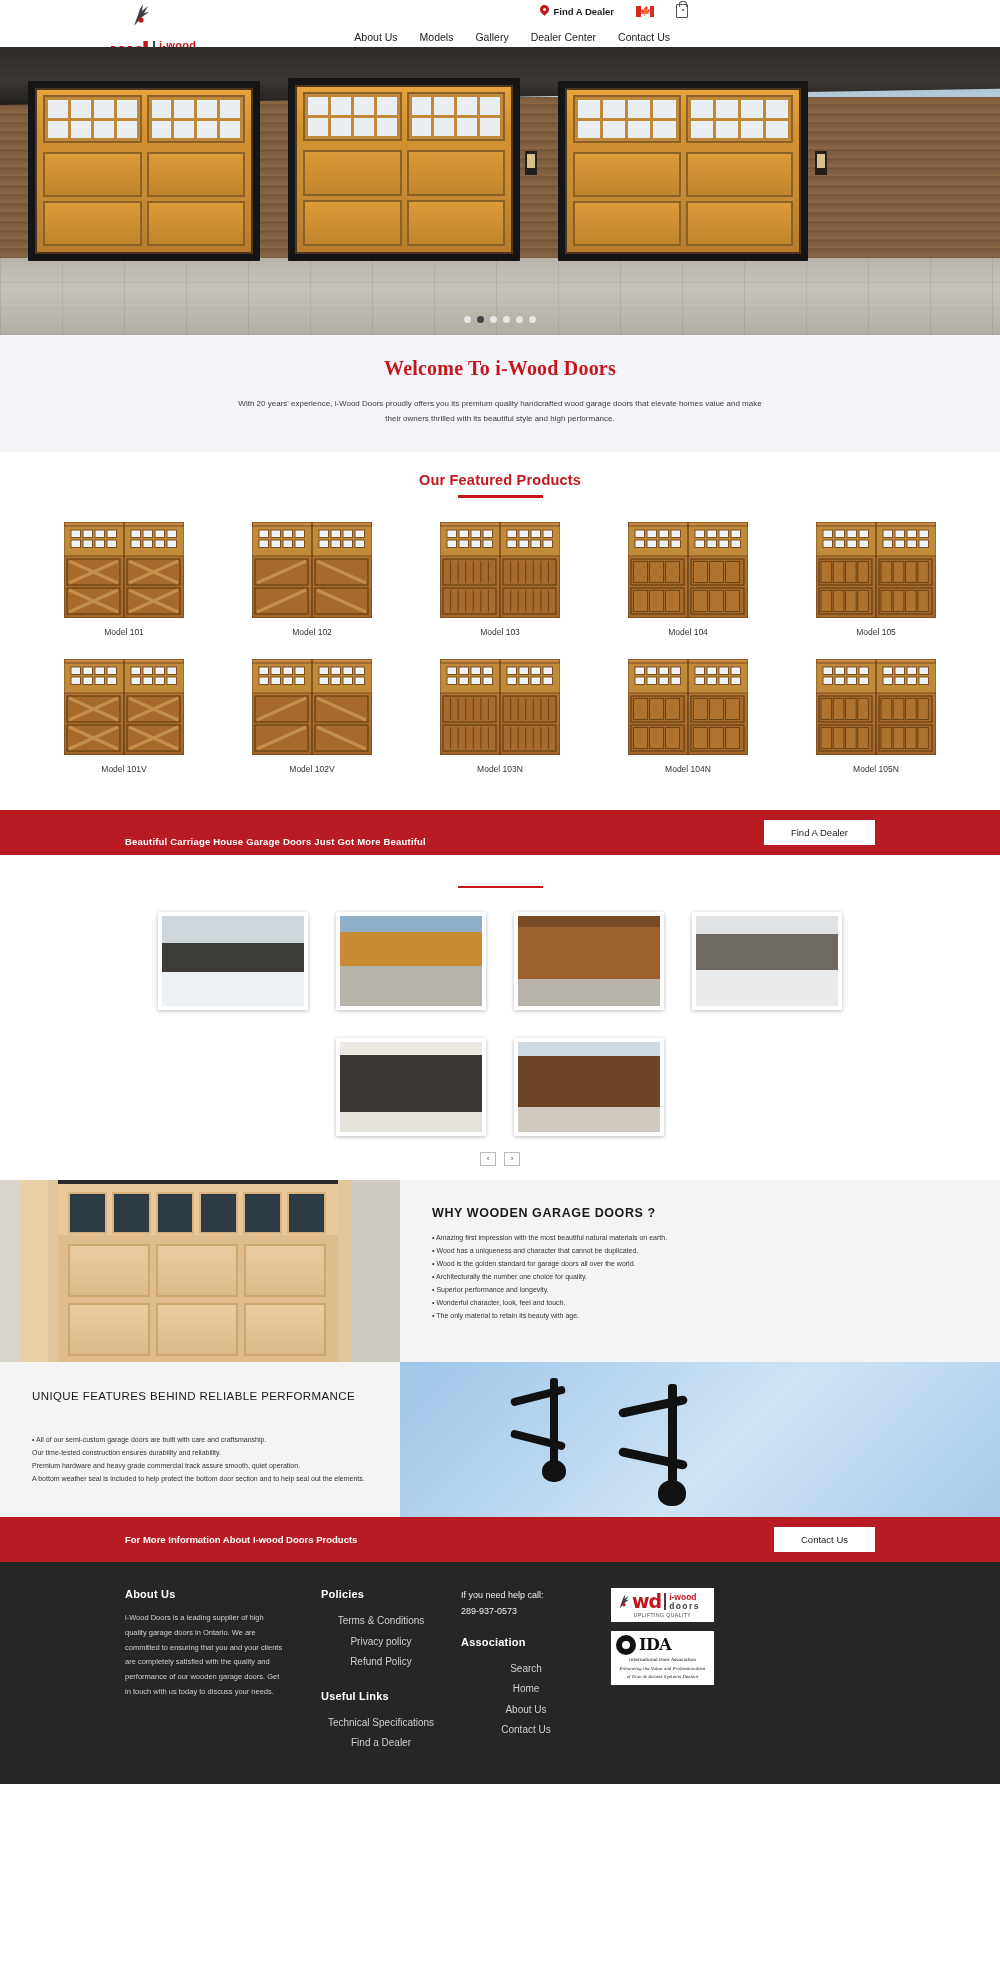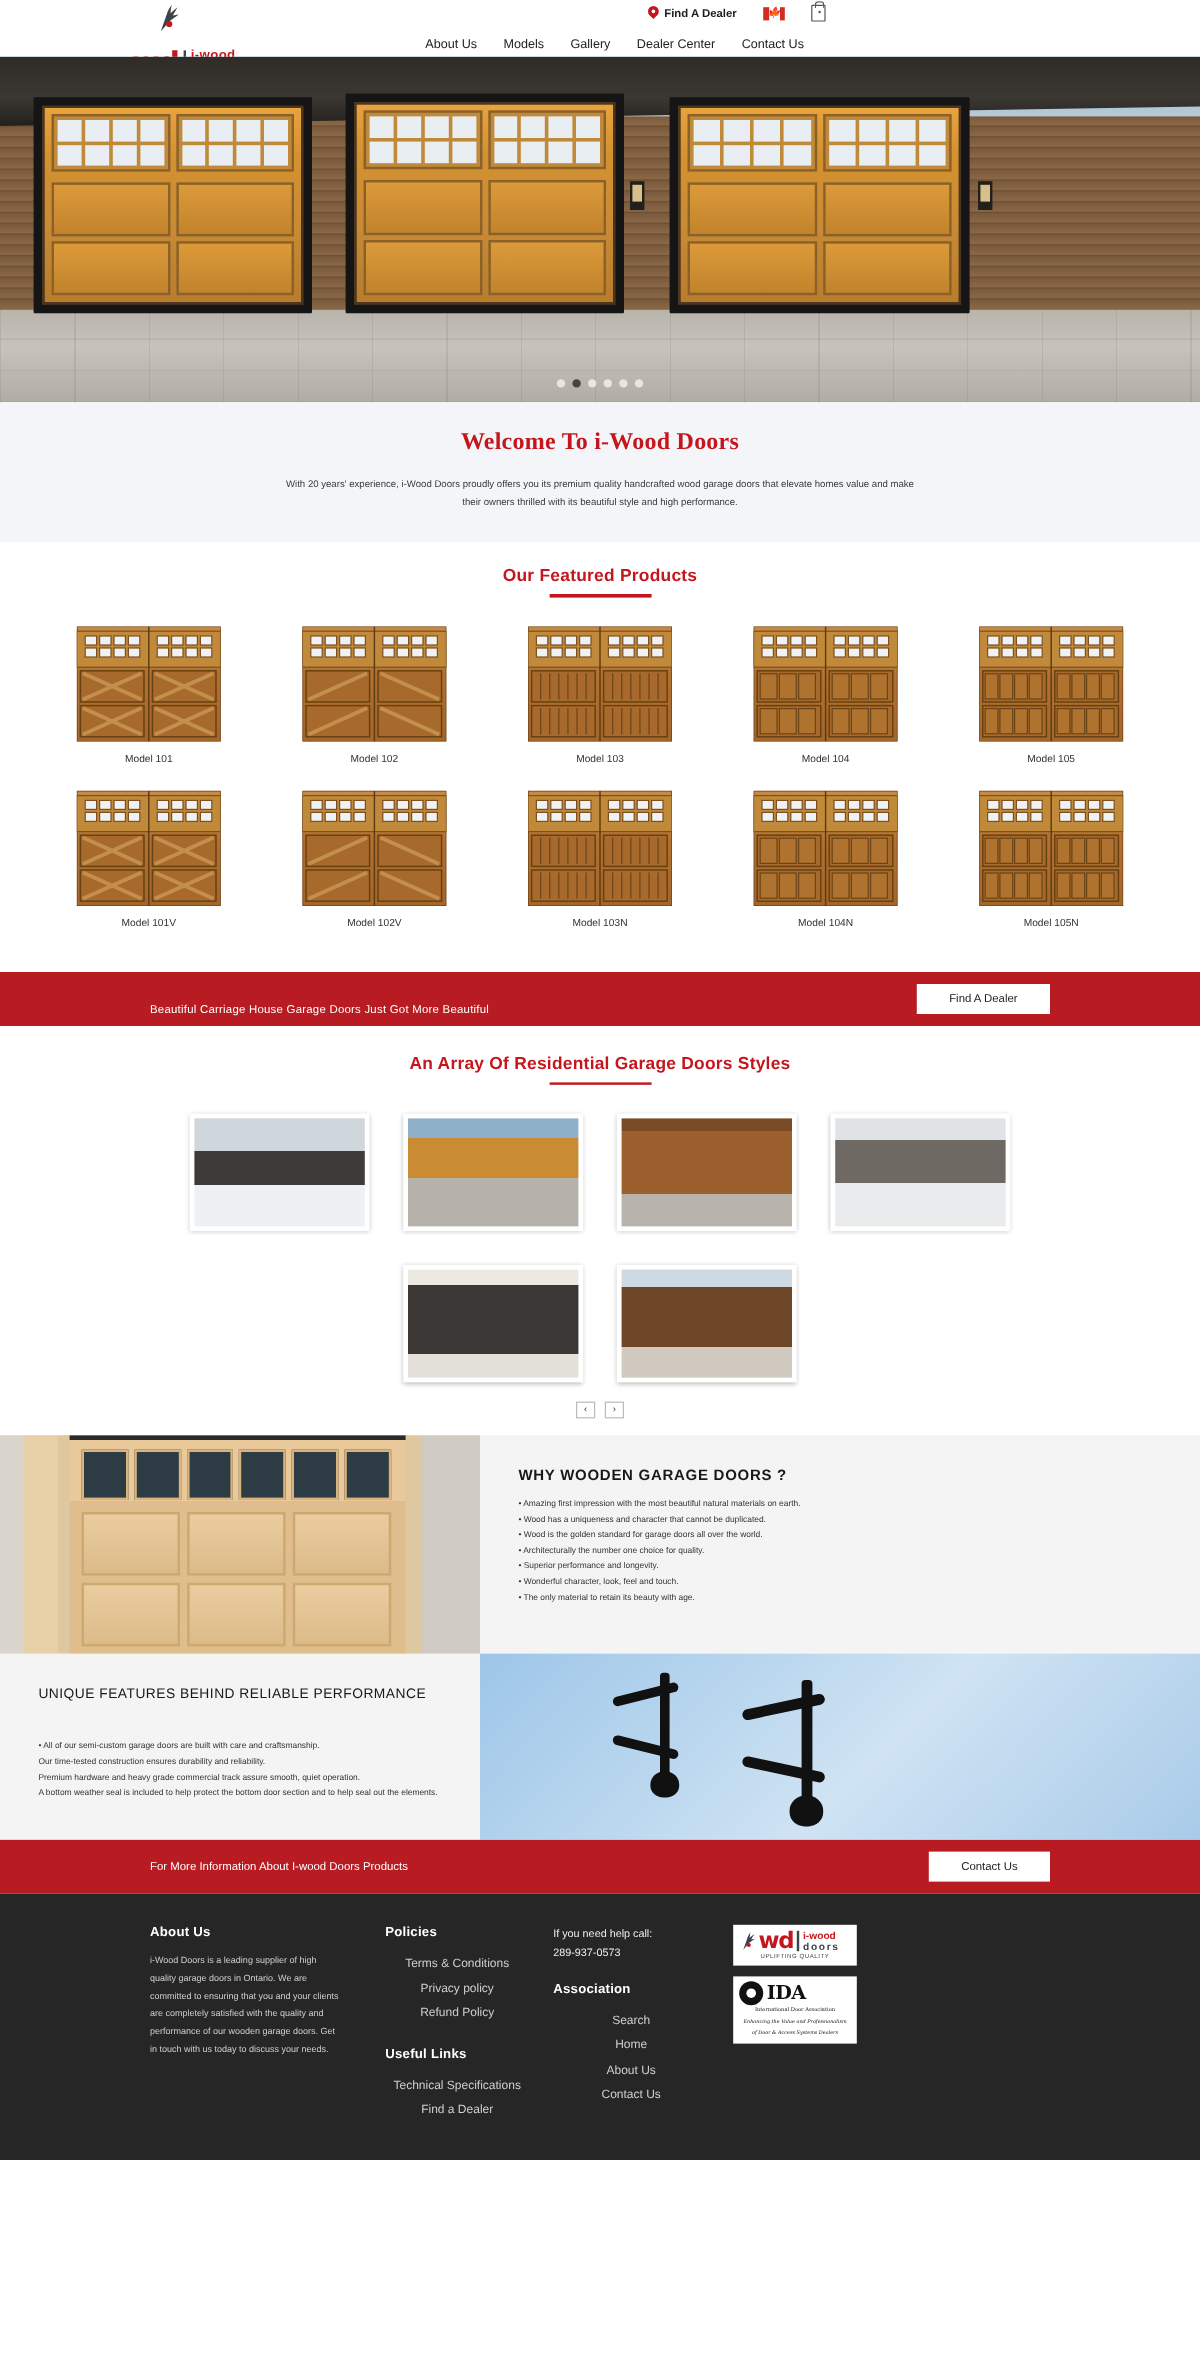--- a/index.html
+++ b/index.html
@@ -94,21 +94,21 @@
   .featured{background:#fff;padding:20px 0 10px;}
   .sec-title{text-align:center;color:#c4161c;font-size:14.5px;font-weight:bold;letter-spacing:.2px;}
   .sec-rule{width:85px;height:2.5px;background:#c4161c;margin:7px auto 0;}
   .prodgrid{display:flex;gap:0;padding:24px 30px 0;flex-wrap:wrap;}
   .prod{width:188px;text-align:center;margin-bottom:22px;}
   .prod .label{font-size:8.5px;color:#333;margin-top:9px;}
   .door-svg{width:120px;height:96px;display:block;margin:0 auto;}
 
   
   .cta-red{background:#b81c22;height:45px;display:flex;align-items:center;justify-content:space-between;padding:0 125px;margin-top:4px;}
-  .cta-red .txt{color:#fff;font-size:9.5px;font-weight:normal;letter-spacing:.2px;margin-top:19px;}
+  .cta-red .txt{color:#fff;font-size:9.5px;font-weight:bold;letter-spacing:.2px;margin-top:19px;}
   .cta-btn{background:#fff;color:#222;font-size:9.5px;padding:7px 27px;border:none;cursor:pointer;font-family:inherit;}
 
   
   .array{background:#fff;padding:24px 0 14px;}
   .gallery{display:flex;justify-content:center;gap:28px;margin-top:24px;flex-wrap:wrap;width:700px;margin-left:auto;margin-right:auto;}
   .gcell{width:150px;height:98px;background:#fff;padding:4px;box-shadow:0 1px 4px rgba(0,0,0,.28);}
   .gcell .ph{width:100%;height:100%;background-size:cover;}
   .g1 .ph{background:linear-gradient(180deg,#cfd6dc 0 30%,#3c3b38 30% 62%,#eef1f3 62% 100%);}
   .g2 .ph{background:linear-gradient(180deg,#8fb0c9 0 18%,#c98b34 18% 55%,#b7b2a9 55% 100%);}
   .g3 .ph{background:linear-gradient(180deg,#7a4b27 0 12%,#9c5f2e 12% 70%,#b9b4ab 70% 100%);}
@@ -145,21 +145,21 @@
   .h-lever{left:218px;top:40px;width:70px;height:9px;border-radius:5px;transform:rotate(-12deg);}
   .h-lever2{left:218px;top:92px;width:70px;height:9px;border-radius:5px;transform:rotate(12deg);}
   .h-stem2{left:150px;top:16px;width:8px;height:86px;border-radius:3px;}
   .h-lever3{left:110px;top:30px;width:56px;height:8px;border-radius:5px;transform:rotate(-14deg);}
   .h-lever4{left:110px;top:74px;width:56px;height:8px;border-radius:5px;transform:rotate(14deg);}
   .h-fleur{left:258px;top:118px;width:28px;height:26px;border-radius:50% 50% 45% 45%;}
   .h-fleur2{left:142px;top:98px;width:24px;height:22px;border-radius:50% 50% 45% 45%;}
 
   
   .cta2{background:#b81c22;height:45px;display:flex;align-items:center;justify-content:space-between;padding:0 125px;}
-  .cta2 .txt{color:#fff;font-size:9.5px;font-weight:normal;}
+  .cta2 .txt{color:#fff;font-size:9.5px;font-weight:bold;}
 
   
   footer{background:#262626;color:#d8d8d8;padding:26px 125px 30px;display:flex;gap:0;}
   .fcol{padding-right:20px;}
   .fcol.a{width:180px;}
   .fcol.b{width:140px;margin-left:16px;}
   .fcol.c{width:150px;}
   .fcol.d{width:160px;}
   footer h3{font-size:11px;color:#fff;font-weight:bold;margin-bottom:11px;letter-spacing:.2px;}
   footer h3.sp{margin-top:17px;}
@@ -835,21 +835,20 @@
         </div>
       </div>
   </section>
 
   <section class="cta-red">
     <div class="txt">Beautiful Carriage House Garage Doors Just Got More Beautiful</div>
     <button class="cta-btn">Find A Dealer</button>
   </section>
 
   <section class="array">
-    <div class="sec-title">An Array Of Residential Garage Doors Styles</div>
     <div class="sec-rule"></div>
     <div class="gallery">
       <div class="gcell g1">
           <div class="ph"></div>
         </div>
       <div class="gcell g2">
           <div class="ph"></div>
         </div>
       <div class="gcell g3">
           <div class="ph"></div>

